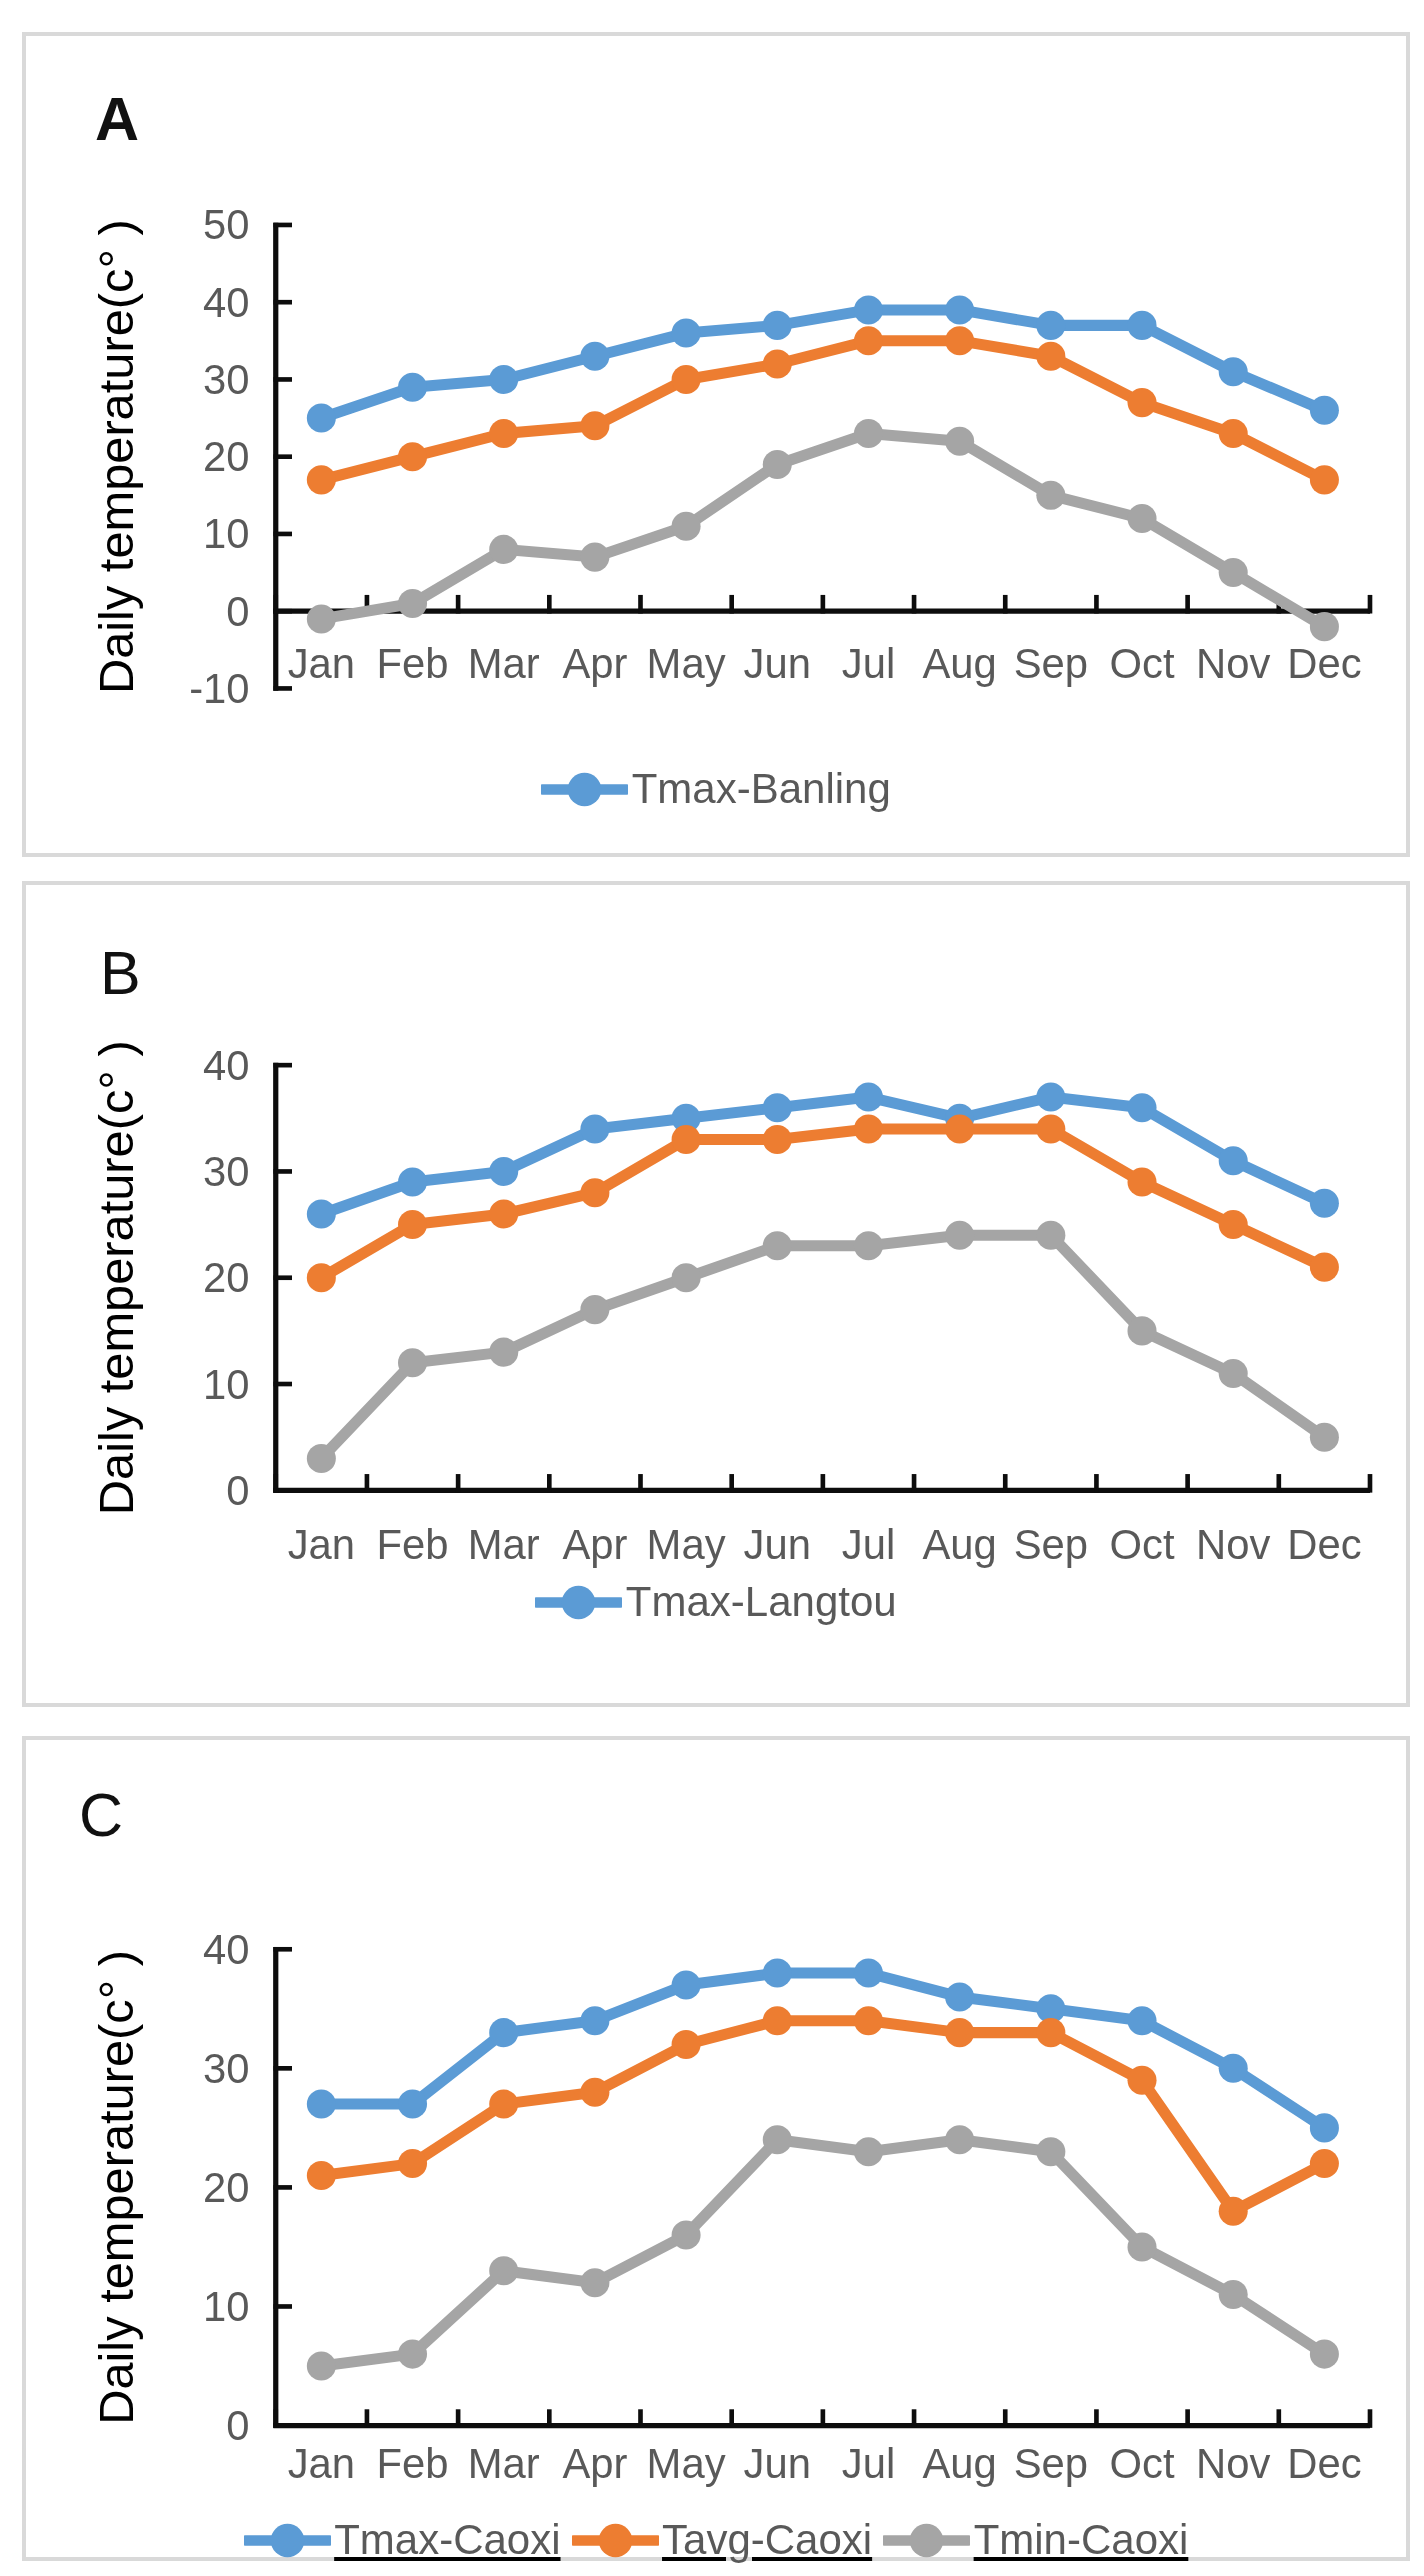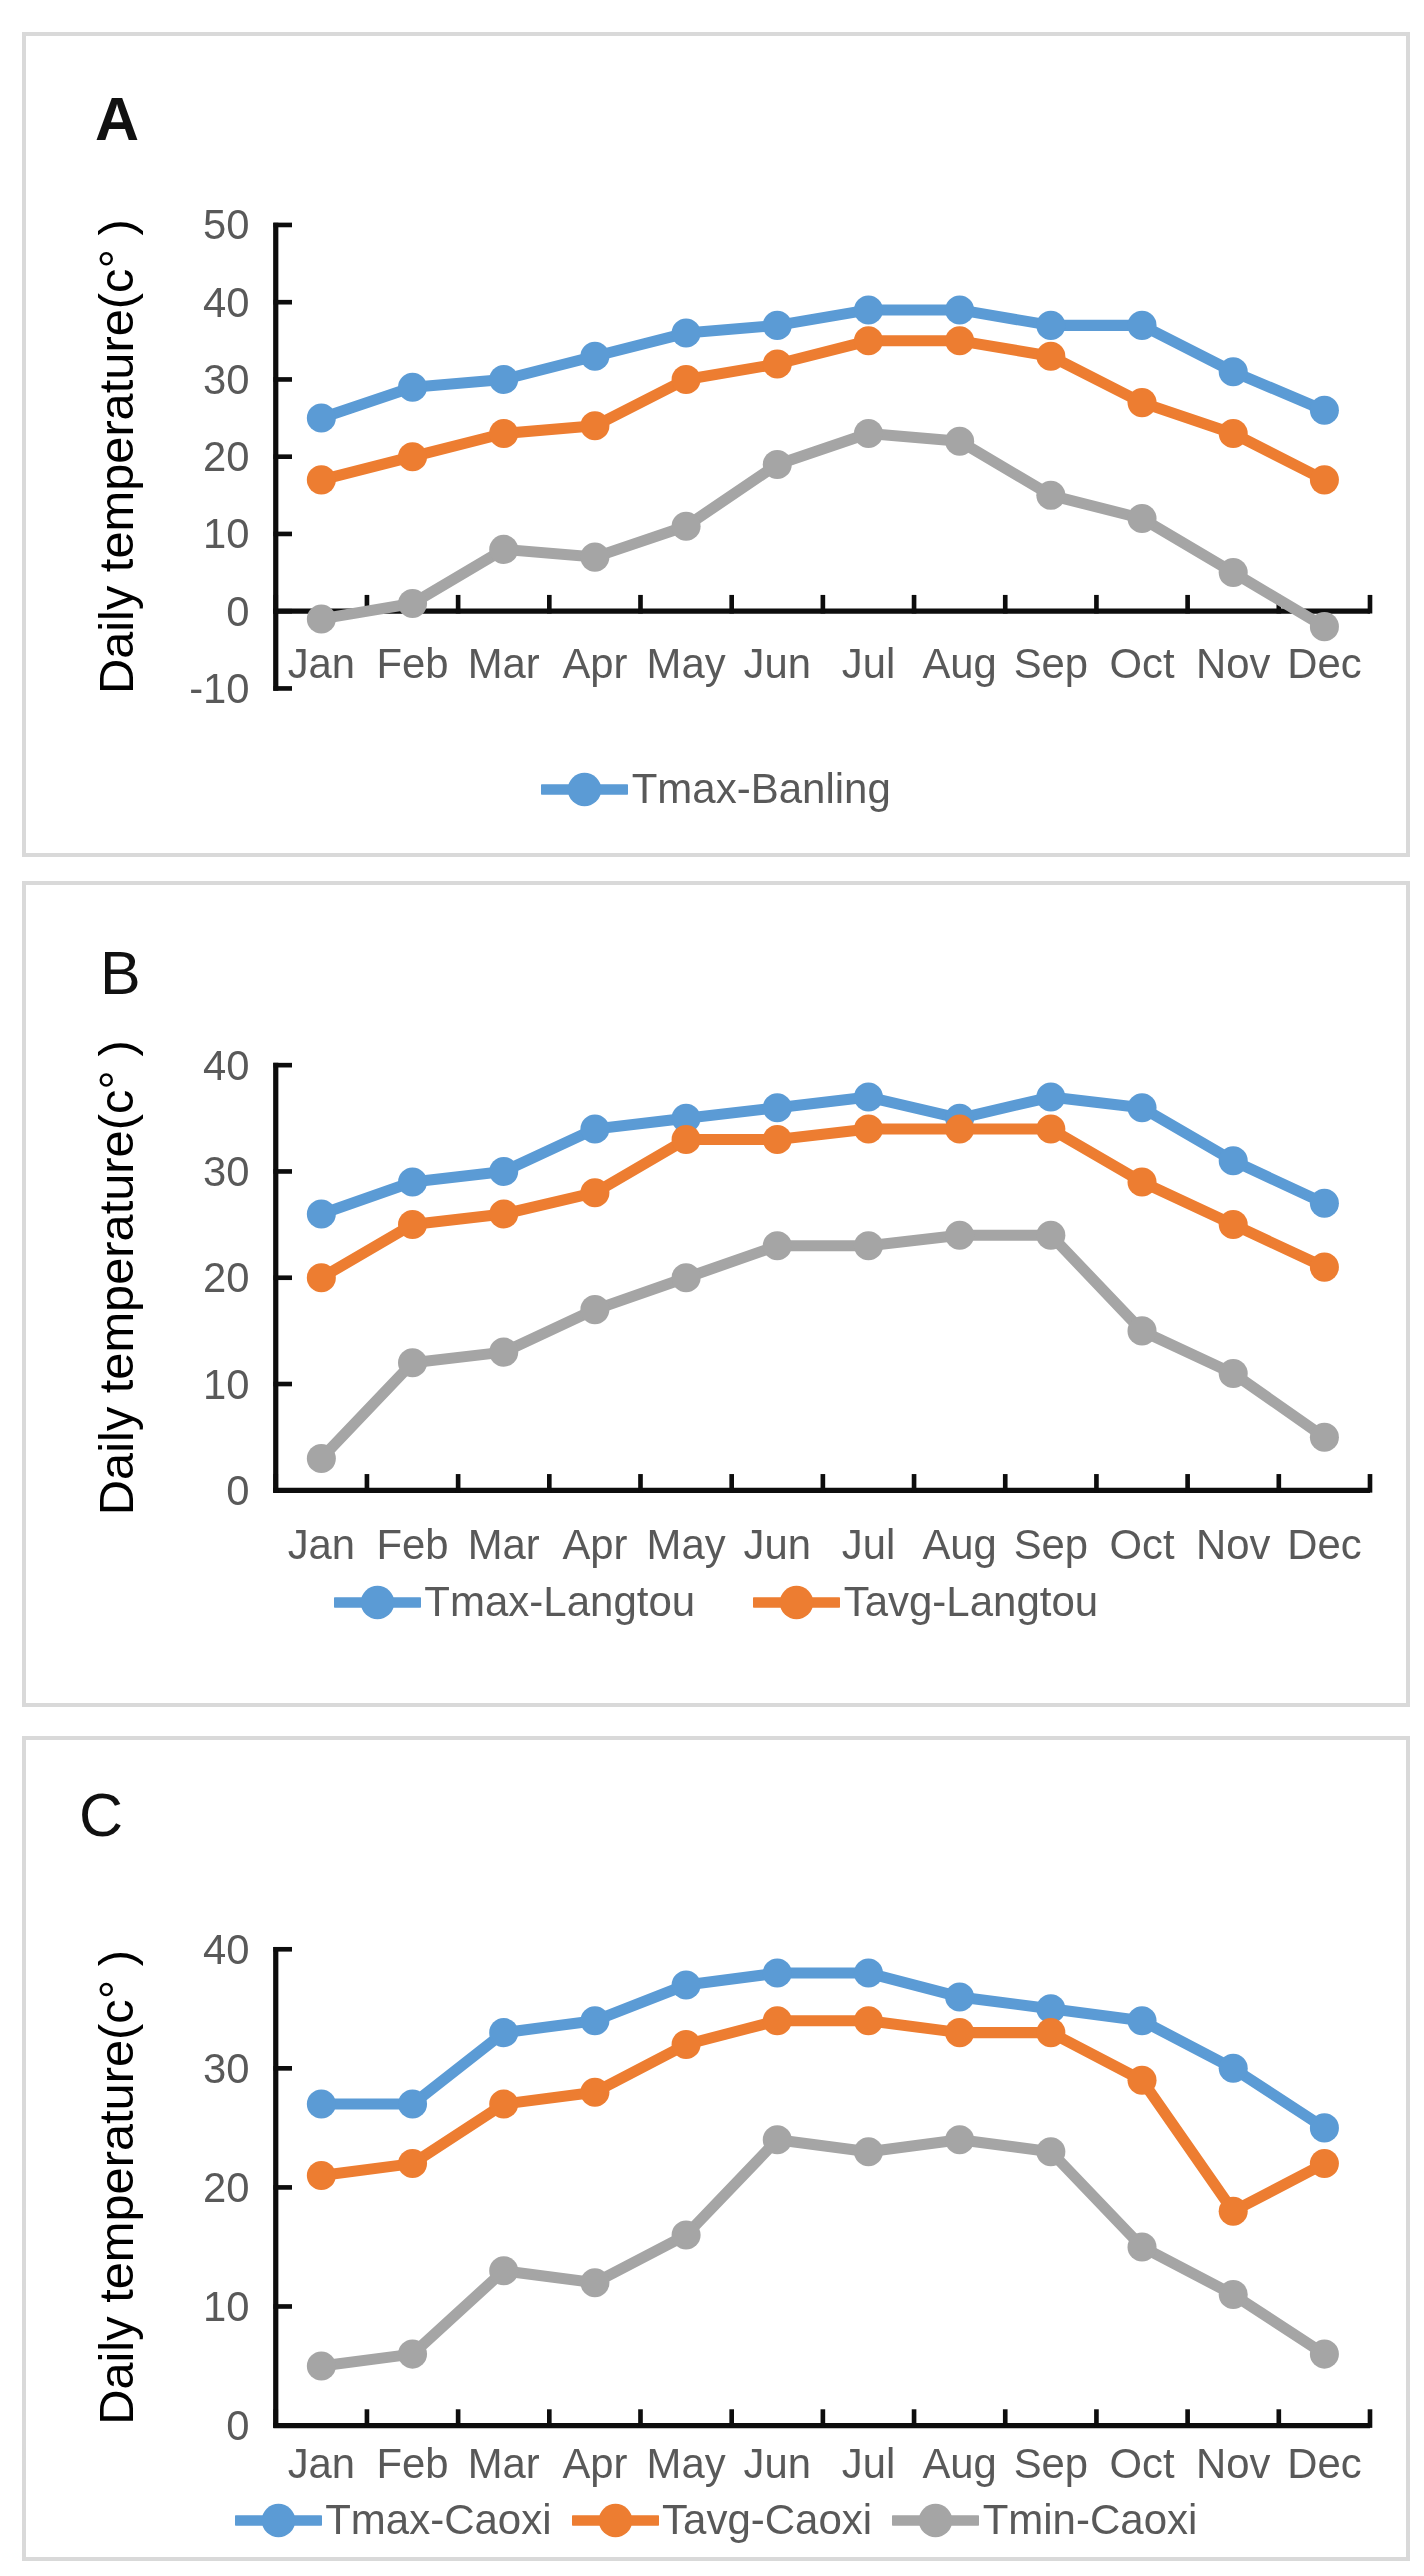--- a/index.html
+++ b/index.html
@@ -10,21 +10,21 @@
   .panel-b{top:881px;height:826px;}
   .panel-c{top:1736px;height:825px;}
   .panel-letter{position:absolute;font-size:61px;color:#111111;line-height:1;}
   .panel-a .panel-letter{left:69px;top:53px;font-weight:700;}
   .panel-b .panel-letter{left:74px;top:58px;font-weight:400;}
   .panel-c .panel-letter{left:53px;top:45px;font-weight:400;}
   svg.chart{position:absolute;left:0;top:0;}
   .legend{position:absolute;left:0;width:100%;display:flex;justify-content:center;align-items:center;}
   .panel-a .legend{top:729px;gap:64px;}
   .panel-b .legend{top:693px;gap:58px;}
-  .panel-c .legend{top:756px;gap:20px;}
+  .panel-c .legend{top:776px;gap:11px;text-decoration:underline;}
   .legend-item{display:flex;align-items:center;gap:3.5px;}
   .legend-label{font-size:42px;color:#595959;white-space:nowrap;}
   .axis-text{font-size:72px;fill:#595959;}
   .ytitle{font-size:84px;fill:#000000;}
 </style>
 </head>
 <body>
 
 <div class="page">
 
@@ -226,27 +226,20 @@
         </g>
       </svg>
     <div class="legend">
         <div class="legend-item">
           <svg width="87" height="37" viewBox="0 0 150 64">
             <line x1="2" y1="32" x2="148" y2="32" stroke="#5B9BD5" stroke-width="18" stroke-linecap="round"></line>
             <circle cx="75" cy="32" r="29" fill="#5B9BD5"></circle>
           </svg>
           <span class="legend-label">Tmax-Langtou</span>
         </div>
-        <div class="legend-item">
-          <svg width="87" height="37" viewBox="0 0 150 64">
-            <line x1="2" y1="32" x2="148" y2="32" stroke="#ED7D31" stroke-width="18" stroke-linecap="round"></line>
-            <circle cx="75" cy="32" r="29" fill="#ED7D31"></circle>
-          </svg>
-          <span class="legend-label">Tavg-Langtou</span>
-        </div>
       </div>
   </div>
 
   <div class="panel panel-c" id="panel2">
     <div class="panel-letter">C</div>
     <svg class="chart" width="1380" height="817" viewBox="0 0 2376 1406">
         <g>
           <line x1="430" y1="356" x2="430" y2="1184" stroke="#0d0d0d" stroke-width="9"></line>
           <line x1="426" y1="1180" x2="458" y2="1180" stroke="#0d0d0d" stroke-width="8"></line>
           <text x="385" y="1205" text-anchor="end" class="axis-text">0</text>

